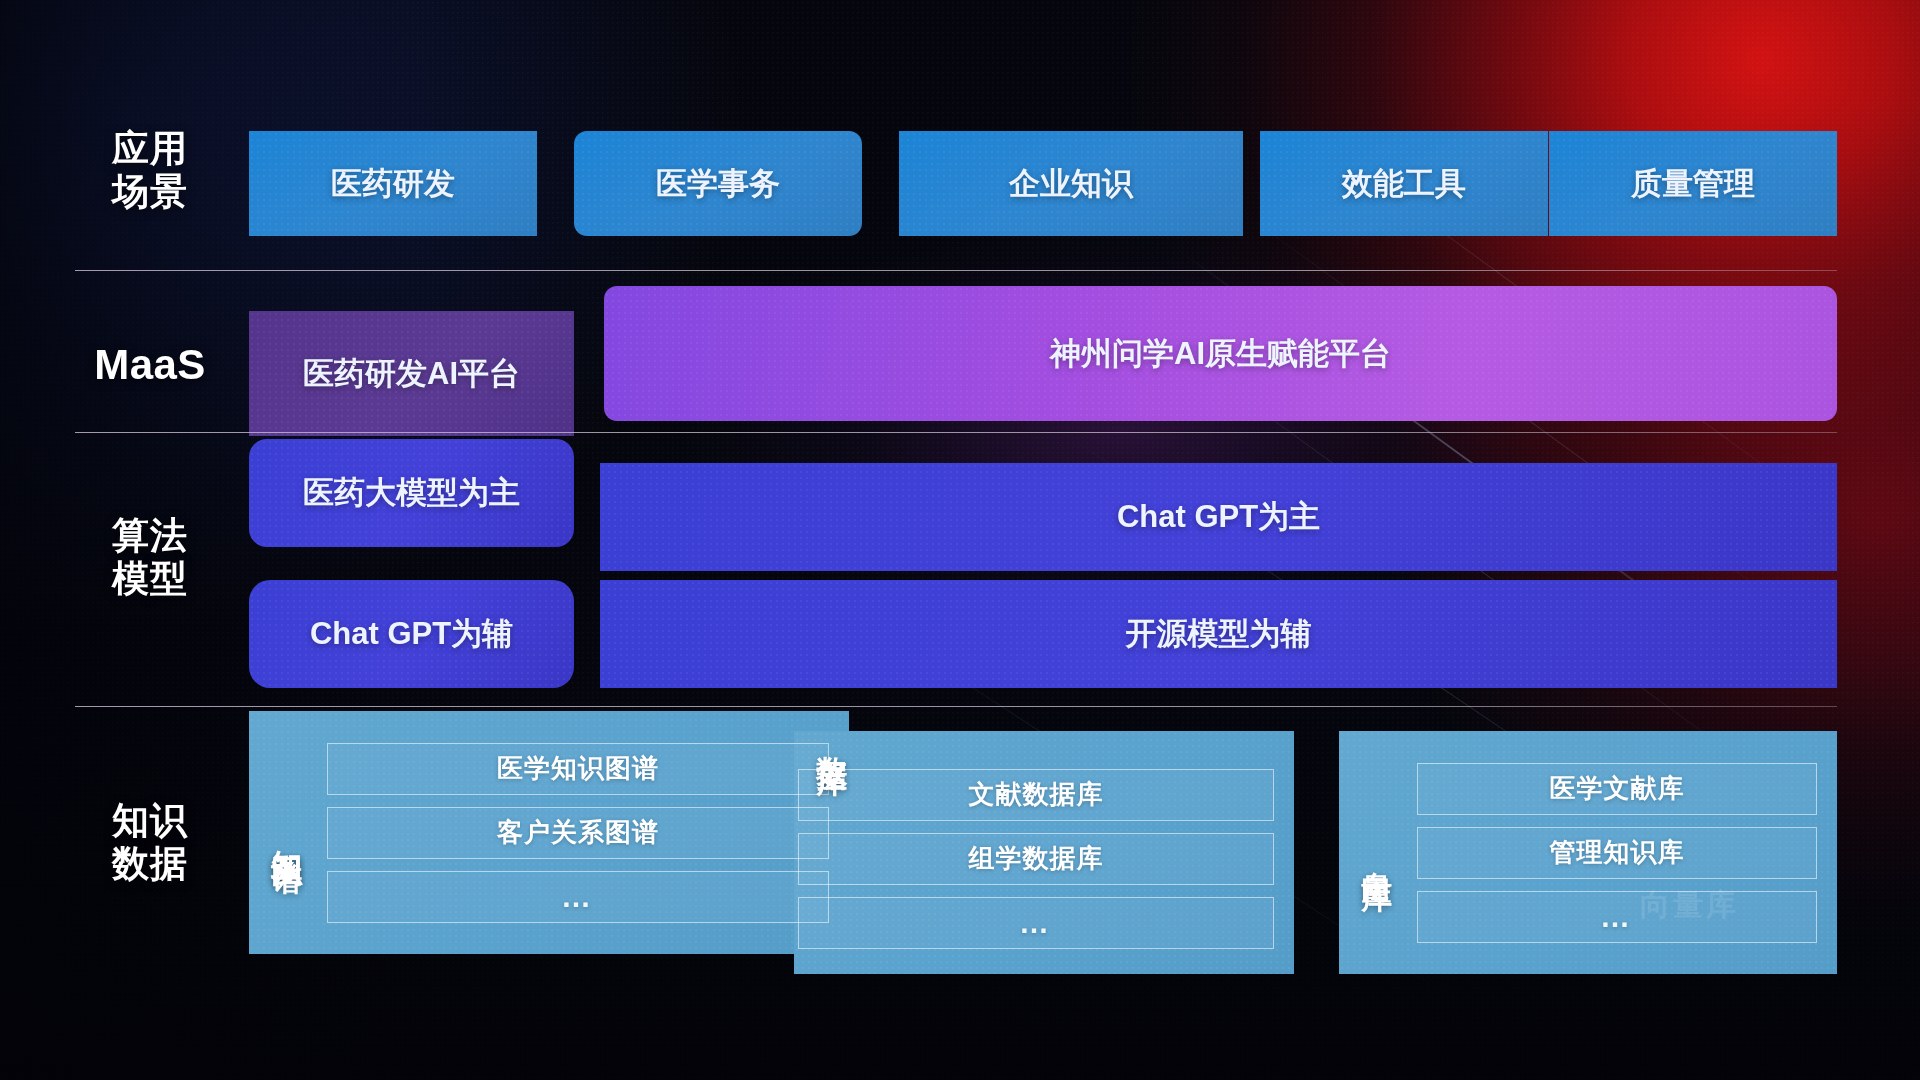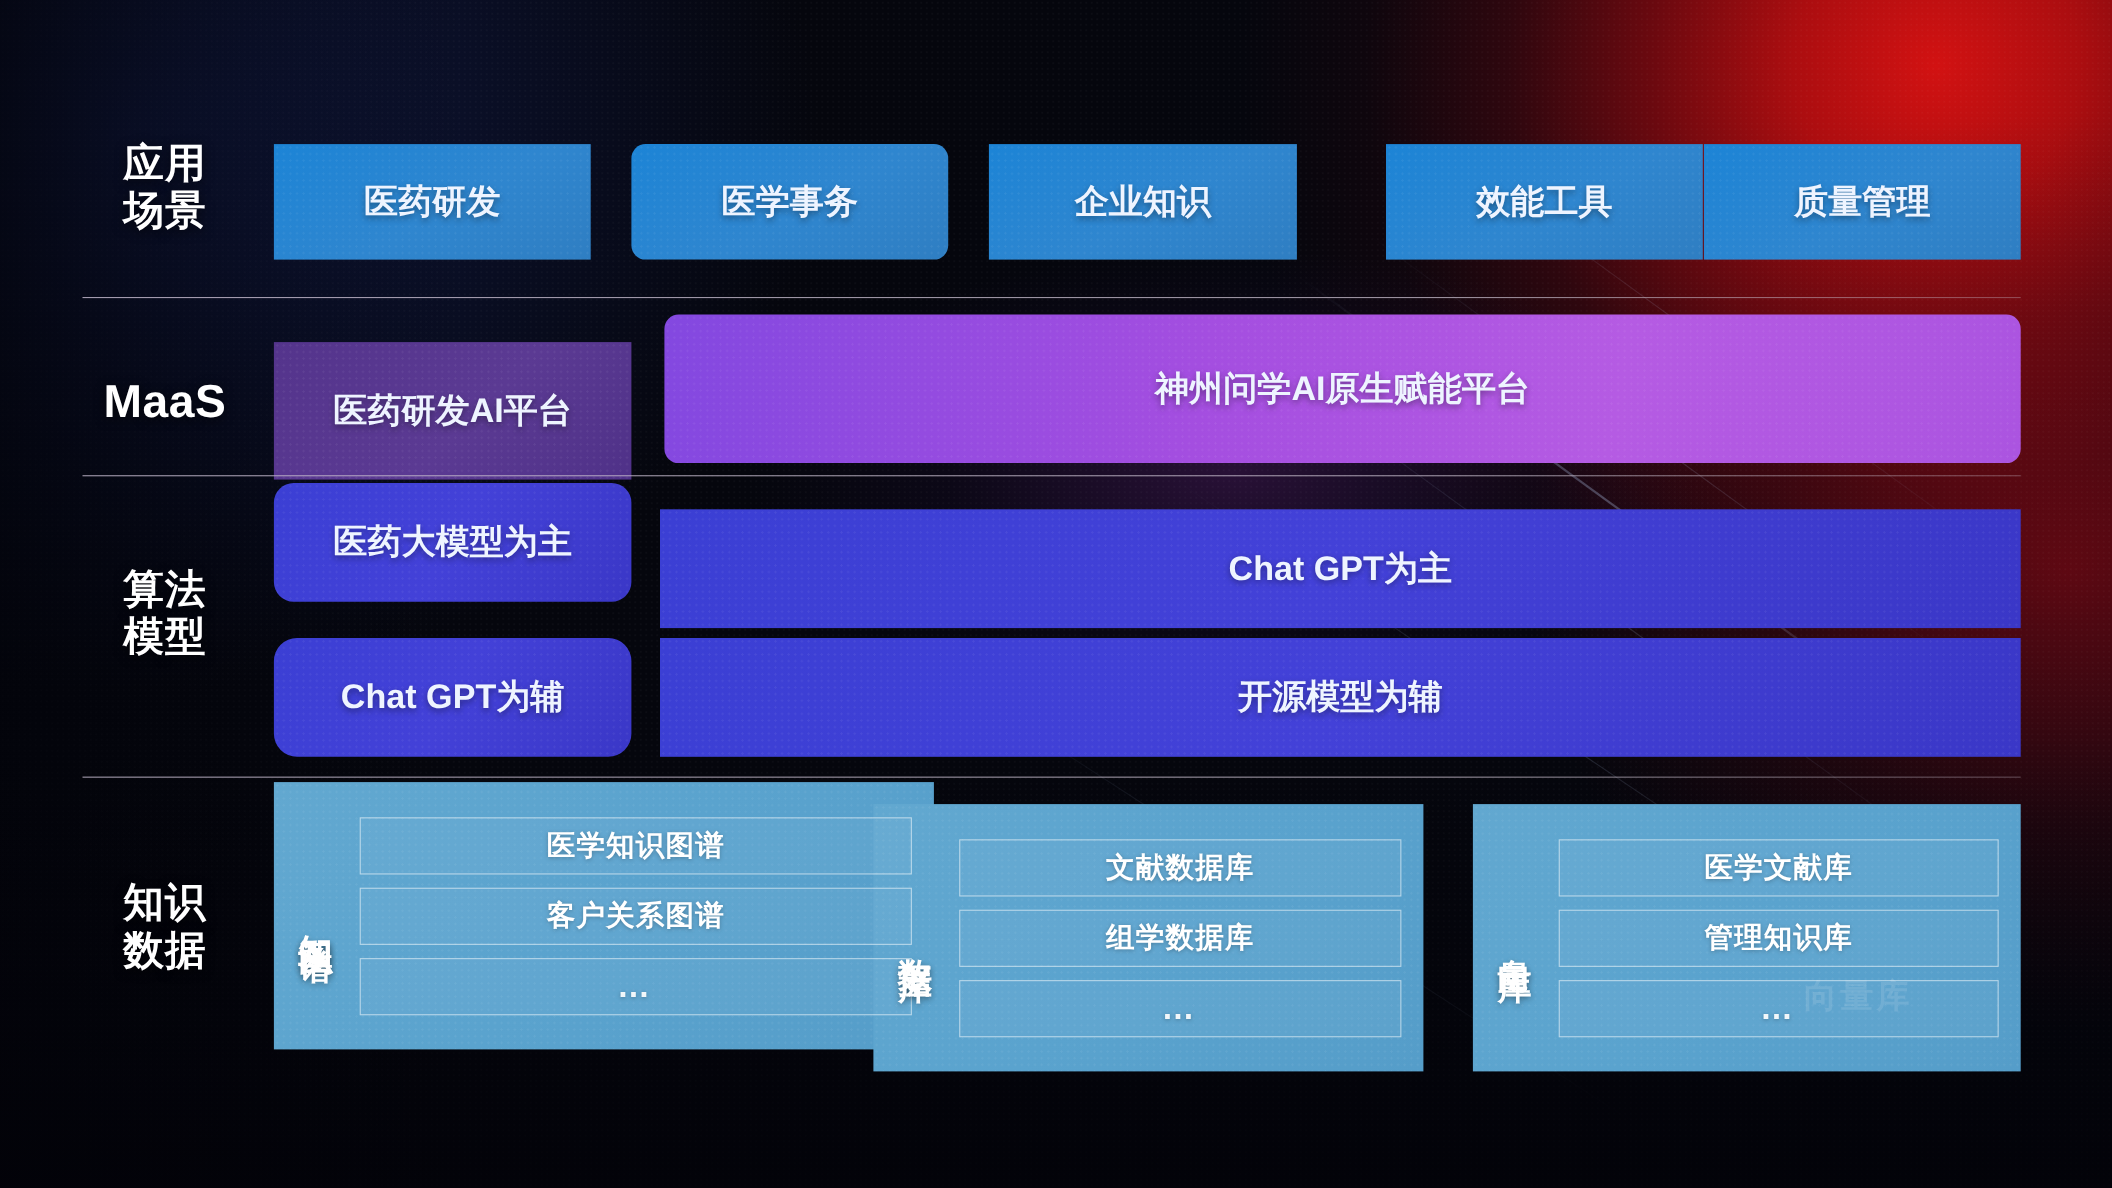--- a/index.html
+++ b/index.html
@@ -207,21 +207,21 @@
     <div class="card app-card" style="left:249px; top:131px; width:288px; height:105px;">
       <div class="dotfill"></div>
       <span>医药研发</span>
     </div>
 
     <div class="card app-card" style="left:574px; top:131px; width:288px; height:105px;border-radius:13px;">
       <div class="dotfill"></div>
       <span>医学事务</span>
     </div>
 
-    <div class="card app-card" style="left:899px; top:131px; width:280px; height:105px;">
+    <div class="card app-card" style="left:899px; top:131px; width:344px; height:105px;">
       <div class="dotfill"></div>
       <span>企业知识</span>
     </div>
 
     <div class="card app-card" style="left:1260px; top:131px; width:288px; height:105px;">
       <div class="dotfill"></div>
       <span>效能工具</span>
     </div>
 
     <div class="card app-card" style="left:1549px; top:131px; width:288px; height:105px;justify-content:center;">
@@ -276,21 +276,21 @@
     <div class="kgroup" style="left:249px; top:711px; width:600px; height:243px;">
       <div class="dotfill"></div>
       <div class="kgroup-title">知识图谱</div>
       <div class="kgroup-items">
         <div class="kitem">医学知识图谱</div>
         <div class="kitem">客户关系图谱</div>
         <div class="kitem ellipsis">…</div>
       </div>
     </div>
 
-    <div class="kgroup" style="left:794px; top:731px; width:500px; height:243px;">
+    <div class="kgroup" style="left:794px; top:731px; width:500px; height:243px;flex-direction:column;">
       <div class="dotfill"></div>
       <div class="kgroup-title">数据库</div>
       <div class="kgroup-items">
         <div class="kitem">文献数据库</div>
         <div class="kitem">组学数据库</div>
         <div class="kitem ellipsis">…</div>
       </div>
     </div>
 
     <div class="kgroup" style="left:1339px; top:731px; width:498px; height:243px;">

